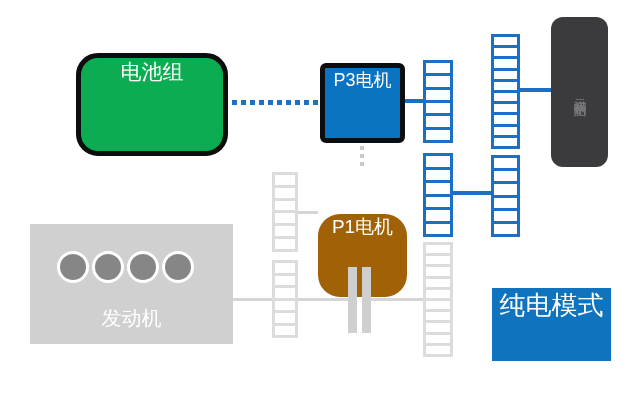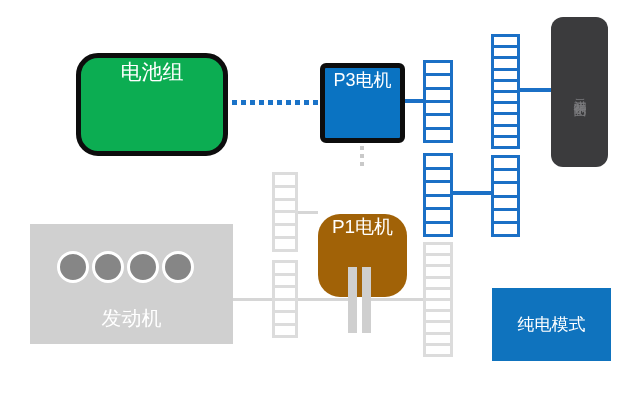--- a/index.html
+++ b/index.html
@@ -19,21 +19,21 @@
   .engine-label{left:0;right:0;bottom:12px;text-align:center;color:#ffffff;font-size:20px;}
   .cyl-row{left:27px;top:27px;display:flex;gap:3px;}
   .cyl{width:32px;height:32px;border-radius:50%;background:#868686;border:3px solid #ffffff;box-sizing:border-box;}
 
   .darkbox{left:551px;top:17px;width:57px;height:150px;background:#3b3b3d;border-radius:12px;
            display:flex;align-items:center;justify-content:center;}
   .watermark{writing-mode:vertical-rl;text-orientation:upright;color:#7b7b7e;
              font-size:13px;letter-spacing:2px;}
 
   .modebox{left:492px;top:288px;width:119px;height:73px;background:#0f73be;
-           display:flex;align-items:center;justify-content:center;color:#ffffff;font-size:17px;}
+           display:flex;justify-content:center;color:#ffffff;font-size:26px;}
 
   
   .gear{display:flex;flex-direction:column;background:#ffffff;border:3px solid;}
   .gear > i{flex:1;border-bottom:3px solid;}
   .gear > i:last-child{border-bottom:none;}
   .gear.blue, .gear.blue > i{border-color:#1b70c6;}
   .gear.gray, .gear.gray > i{border-color:#dcdcdc;}
 
   
   .link-blue{background:#1b70c6;}

